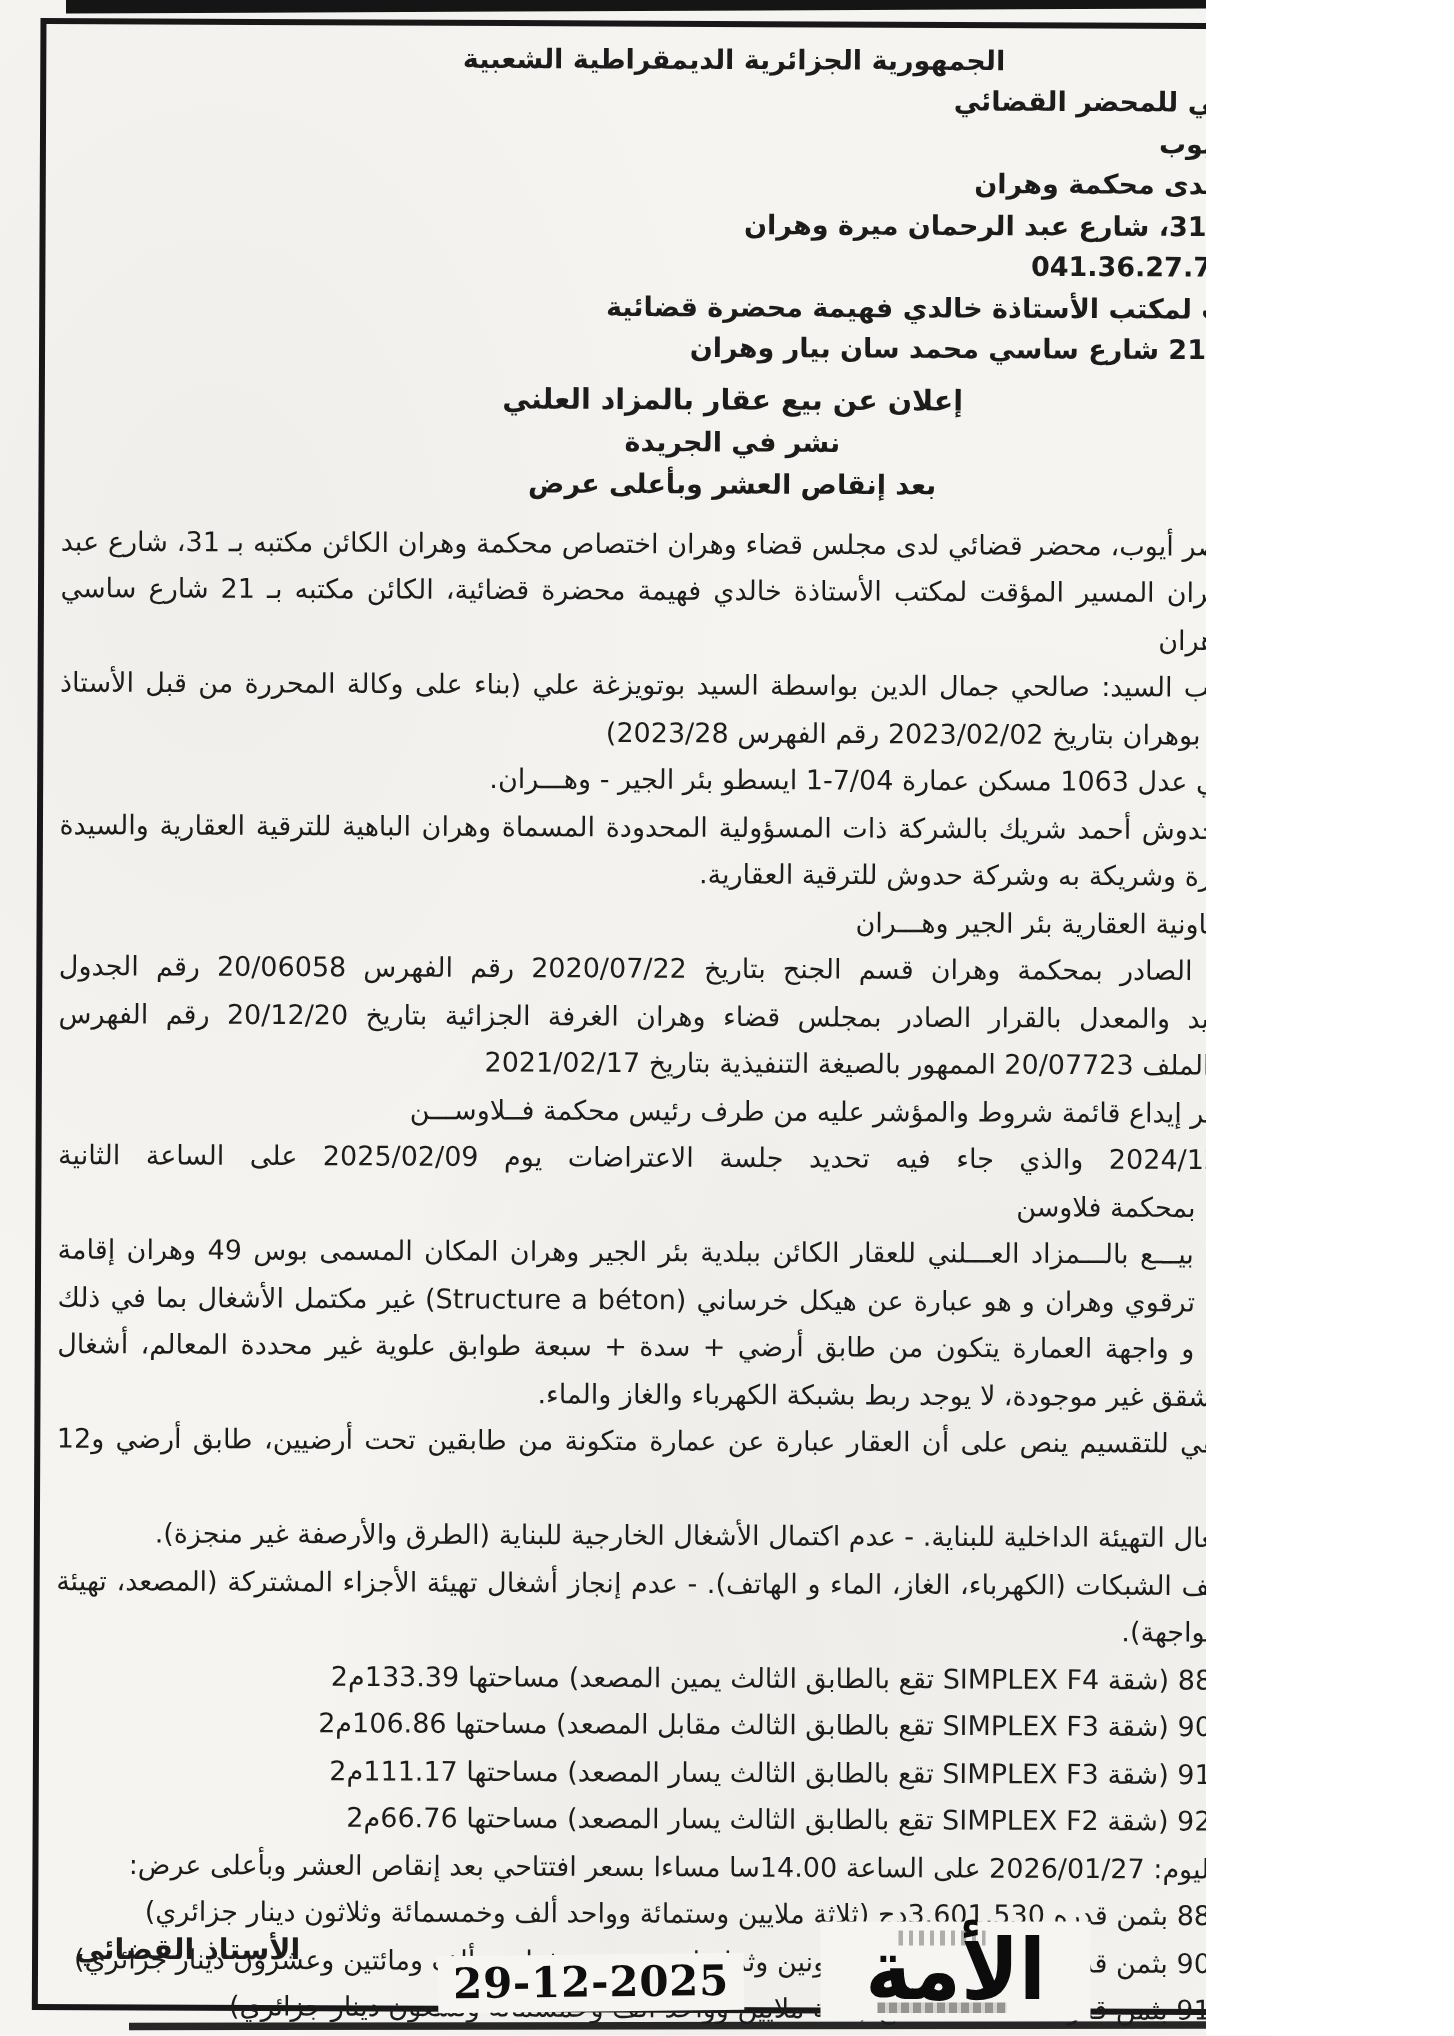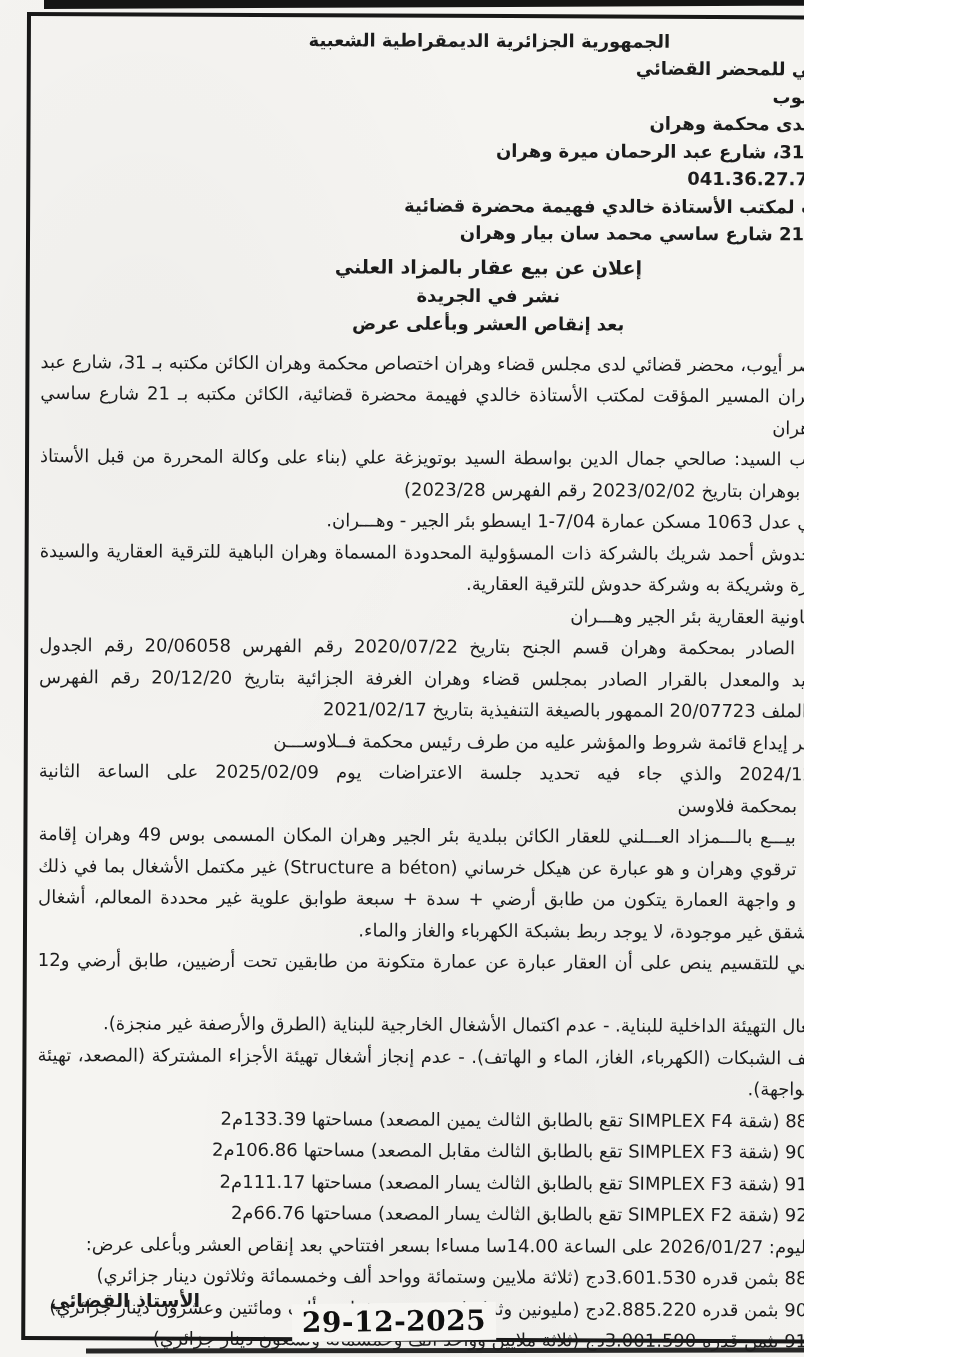--- a/index.html
+++ b/index.html
@@ -140,14 +140,19 @@
 
       </div>
 
     </div>
   </div>
 
   <div class="signature">الأستاذ القضائي</div>
 
   <div class="pub-date">29-12-2025</div>
 
+  <div class="newspaper-logo">
+    <div class="logo-dots"></div>
+    <div class="logo-word">الأمة</div>
+    <div class="logo-strip"></div>
+  </div>
 
 </div>
 
 </body></html>

